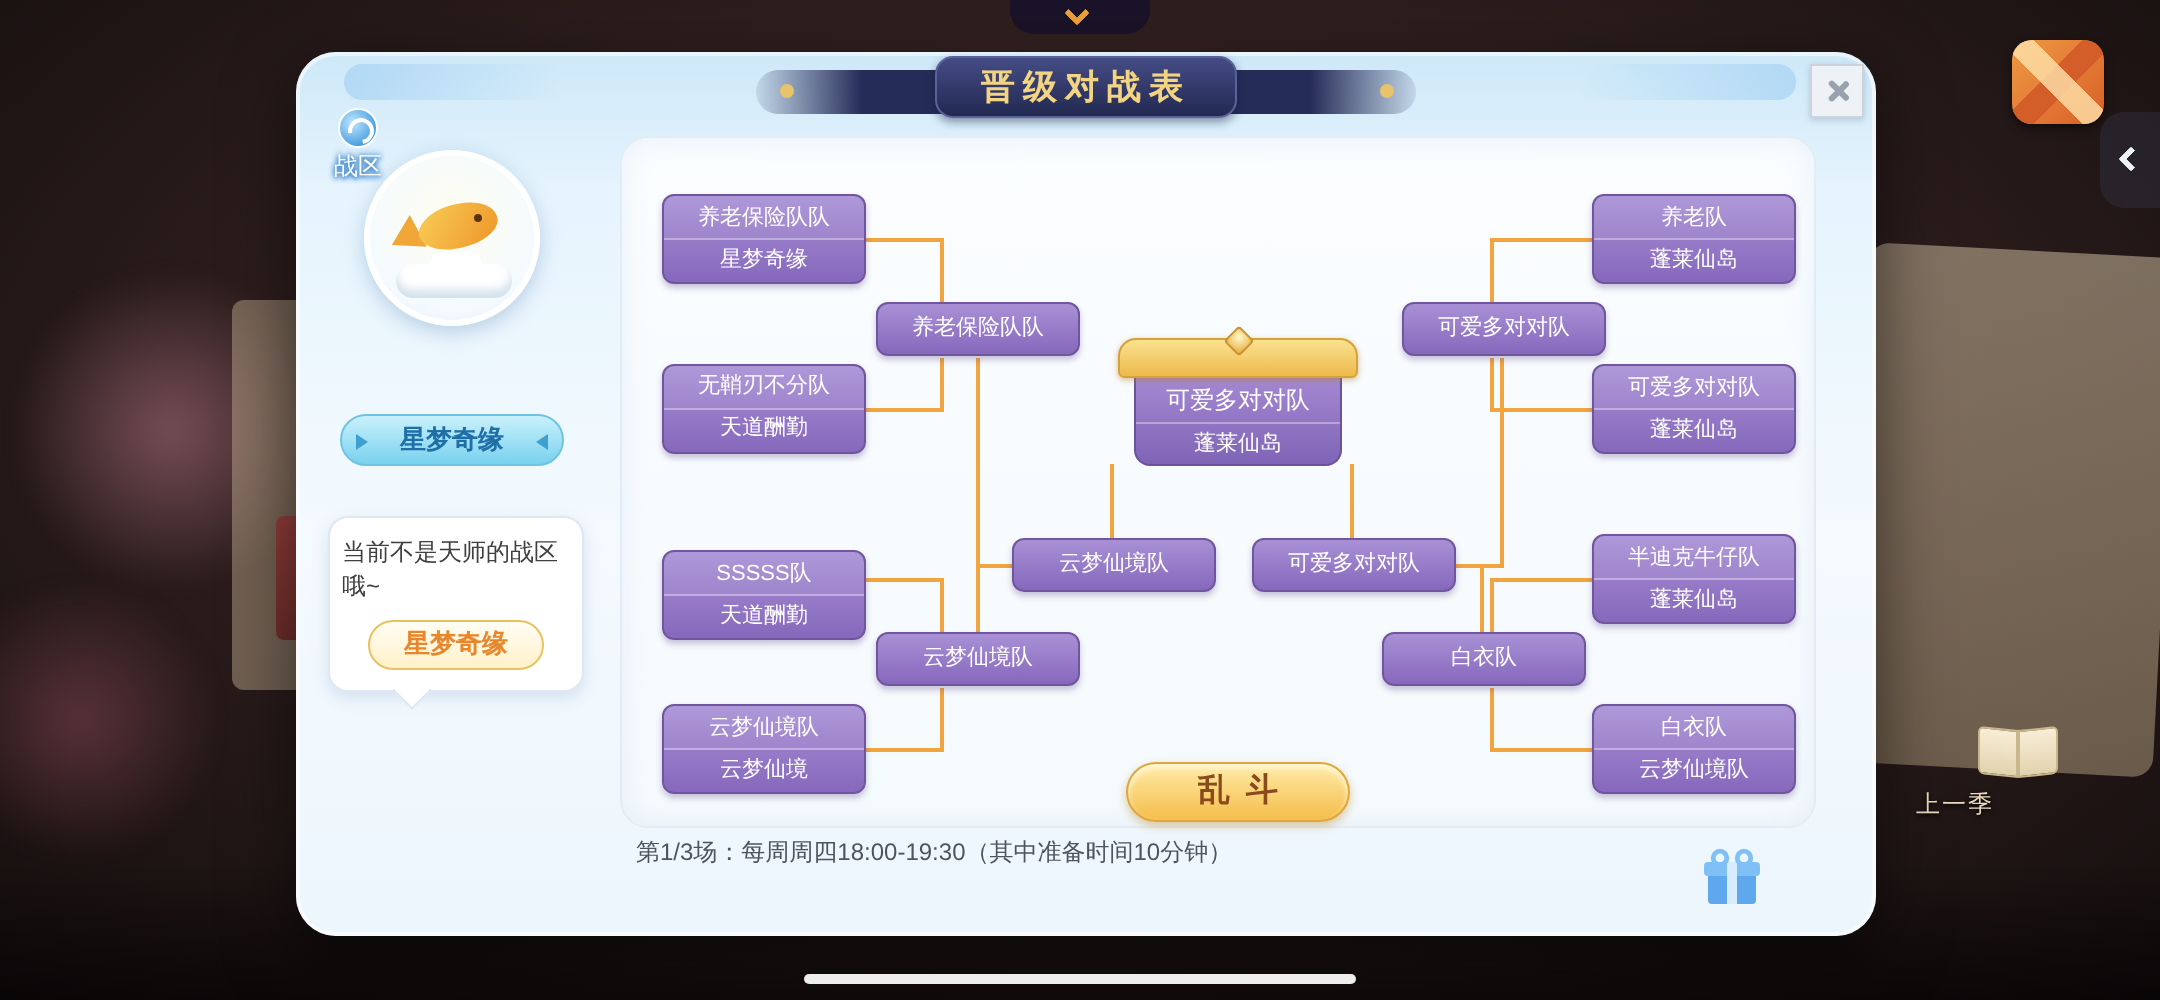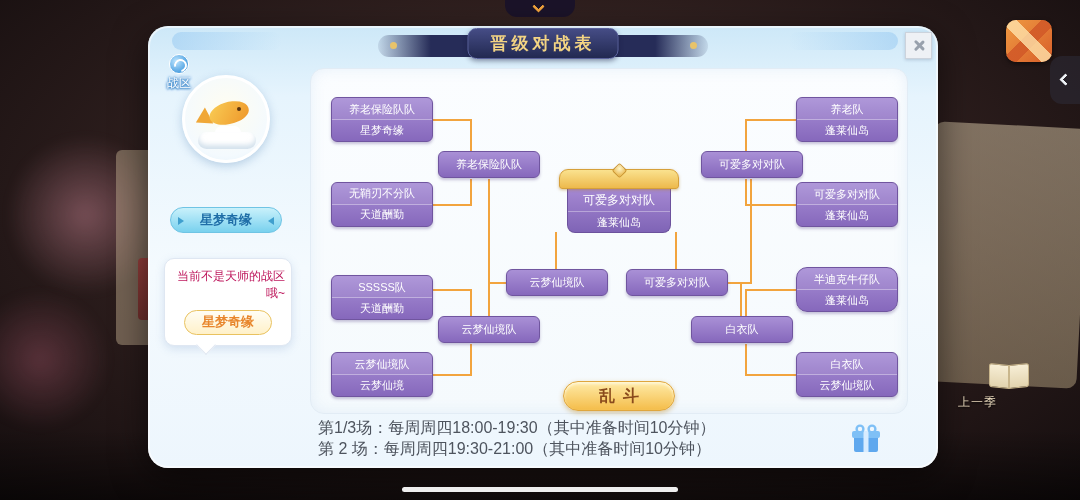--- a/index.html
+++ b/index.html
@@ -90,41 +90,41 @@
   .team-tab { left:22px; top:181px; width:112px; height:26px; border-radius:14px;
     background:linear-gradient(180deg,#c9f1fb,#79d1ee); border:1px solid #6fc4e4;
     color:#1f6ea8; font-size:13px; font-weight:bold; line-height:24px; text-align:center; }
   .tab-arrow { position:absolute; top:9px; width:0; height:0; border-top:4px solid transparent; border-bottom:4px solid transparent; }
   .tab-arrow.l { left:7px; border-left:6px solid #3f9fce; }
   .tab-arrow.r { right:7px; border-right:6px solid #3f9fce; }
   .bubble { left:16px; top:232px; width:128px; background:#fff; border:1px solid #dfe7f2; border-radius:10px;
     box-shadow:0 3px 8px rgba(140,170,210,.3); padding:9px 6px 10px; }
   .bubble::after { content:""; position:absolute; left:34px; bottom:-7px; width:13px; height:13px; background:#fff;
     border-right:1px solid #dfe7f2; border-bottom:1px solid #dfe7f2; transform:rotate(45deg); }
-  .bubble-text { color:#be185d; font-size:12px; line-height:1.45; text-align:right; }
+  .bubble-text { color:#404040; font-size:12px; line-height:1.45; text-align:left; }
   .my-zone-btn { margin:7px auto 0; width:88px; height:25px; border-radius:13px;
     background:linear-gradient(180deg,#fffdf4,#fff1c9); border:1.5px solid #e9c25f;
     color:#e8862c; font-size:13px; font-weight:bold; line-height:22px; text-align:center; }
 
   
   .panel { left:162px; top:42px; width:598px; height:346px; border-radius:14px;
     background:linear-gradient(180deg,#fbfdff,#f5fafd); border:1px solid #e2ecf5;
     box-shadow:inset 0 0 14px rgba(185,212,235,.3); }
   .connectors { position:absolute; left:0; top:0; }
   .tbox { position:absolute; width:102px; border-radius:6px; text-align:center; color:#fff;
     background:linear-gradient(180deg,#a990d6,#8668bc); border:1px solid #70559f;
     box-shadow:0 2px 3px rgba(80,60,130,.3); font-size:11px; overflow:hidden; }
   .tbox .ln1 { height:22px; line-height:22px; border-bottom:1px solid rgba(255,255,255,.35);
     background:rgba(255,255,255,.07); white-space:nowrap; }
   .tbox .ln2 { height:21px; line-height:21px; white-space:nowrap; }
   .tbox.single { height:27px; line-height:25px; white-space:nowrap; }
   .pos-l1 { left:20px; top:28px; }  .pos-l2 { left:20px; top:113px;font-family:Liberation Mono, monospace; }
   .pos-l3 { left:20px; top:206px; } .pos-l4 { left:20px; top:283px; }
   .pos-r1 { left:485px; top:28px; } .pos-r2 { left:485px; top:113px; }
-  .pos-r3 { left:485px; top:198px;border-radius:11px; } .pos-r4 { left:485px; top:283px; }
+  .pos-r3 { left:485px; top:198px; } .pos-r4 { left:485px; top:283px; }
   .pos-c1 { left:127px; top:82px; } .pos-c2 { left:127px; top:247px; }
   .pos-d1 { left:390px; top:82px; } .pos-d2 { left:380px; top:247px; }
   .pos-f1 { left:195px; top:200px; } .pos-f2 { left:315px; top:200px; }
 
   .champion { left:248px; top:100px; width:120px; }
   .champ-crest { position:relative; height:20px; border-radius:9px 9px 3px 3px;
     background:linear-gradient(180deg,#fae28f,#edb94c); border:1px solid #d6a03a;
     box-shadow:0 1px 3px rgba(180,130,40,.5); }
   .champ-gem { position:absolute; left:54px; top:-5px; width:11px; height:11px; transform:rotate(45deg);
     background:radial-gradient(circle at 35% 35%, #fff6c8, #e7ae3c); border:1px solid #c8922f; border-radius:2px; }
@@ -132,21 +132,21 @@
     border:1px solid #6c529d; border-top:none; border-radius:0 0 8px 8px; color:#fff; text-align:center; }
   .champ-name { font-size:12px; line-height:22px; border-bottom:1px solid rgba(255,255,255,.35); white-space:nowrap; }
   .champ-sub { font-size:11px; line-height:20px; white-space:nowrap; }
 
   .battle-btn { left:252px; top:312px; width:112px; height:30px; border-radius:16px;
     background:linear-gradient(180deg,#ffeba8,#f4bd4a); border:1px solid #dfa63e;
     box-shadow:0 2px 5px rgba(190,140,40,.45), inset 0 2px 3px #fff7d8;
     color:#8a4a1c; font-size:16px; font-weight:bold; letter-spacing:8px; text-indent:8px;
     line-height:28px; text-align:center; }
 
-  .sched { left:170px; color:#4e545e; font-size:16px; white-space:nowrap; }
+  .sched { left:170px; color:#4e545e; font-size:12px; white-space:nowrap; }
   .sched.s1 { top:392px; } .sched.s2 { top:413px; }
 
   .gift { left:700px; top:396px; width:36px; height:36px; }
 
   
   .home-bar { left:402px; top:487px; width:276px; height:5px; border-radius:3px; background:#fbfbfb; opacity:.95; }
 </style>
 </head>
 <body>
 
@@ -272,21 +272,20 @@
         <div class="champ-body">
           <div class="champ-name">可爱多对对队</div>
           <div class="champ-sub">蓬莱仙岛</div>
         </div>
       </div>
 
       <div class="abs battle-btn">乱斗</div>
     </div>
 
     <div class="abs sched s1">第1/3场：每周周四18:00-19:30（其中准备时间10分钟）</div>
-    <div class="abs sched s2">第 2 场：每周周四19:30-21:00（其中准备时间10分钟）</div>
 
     <div class="abs gift">
       <svg width="36" height="36" viewBox="0 0 36 36">
         <rect x="6" y="14" width="24" height="16" rx="2" fill="#5fa8ee"></rect>
         <rect x="4" y="9" width="28" height="7" rx="2" fill="#7fc0f6"></rect>
         <rect x="15.5" y="9" width="5" height="21" fill="#d8ecff"></rect>
         <circle cx="12" cy="7" r="3.4" fill="none" stroke="#7fc0f6" stroke-width="2.4"></circle>
         <circle cx="24" cy="7" r="3.4" fill="none" stroke="#7fc0f6" stroke-width="2.4"></circle>
       </svg>
     </div>

